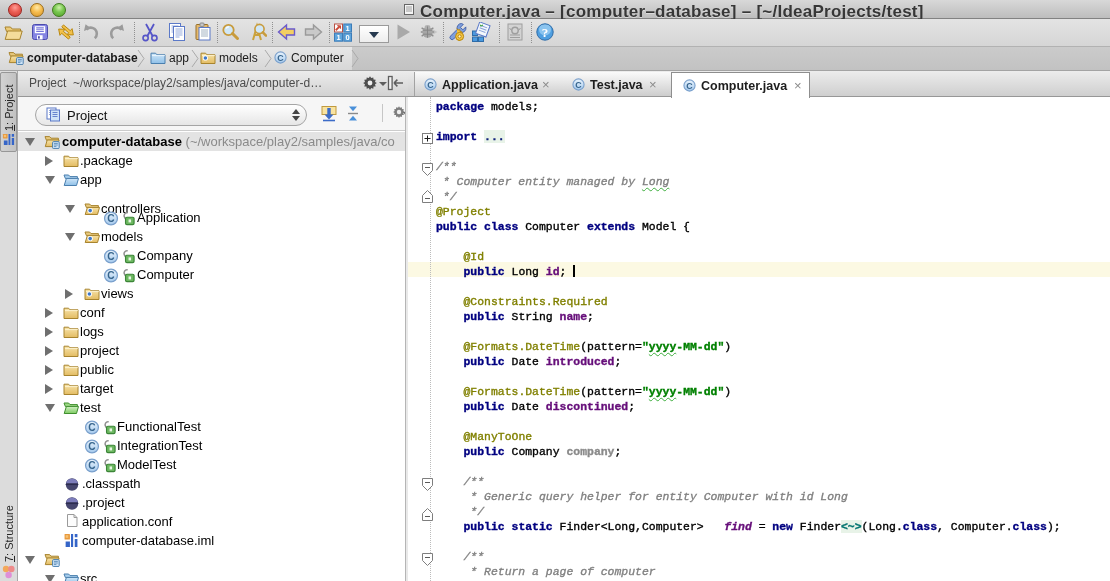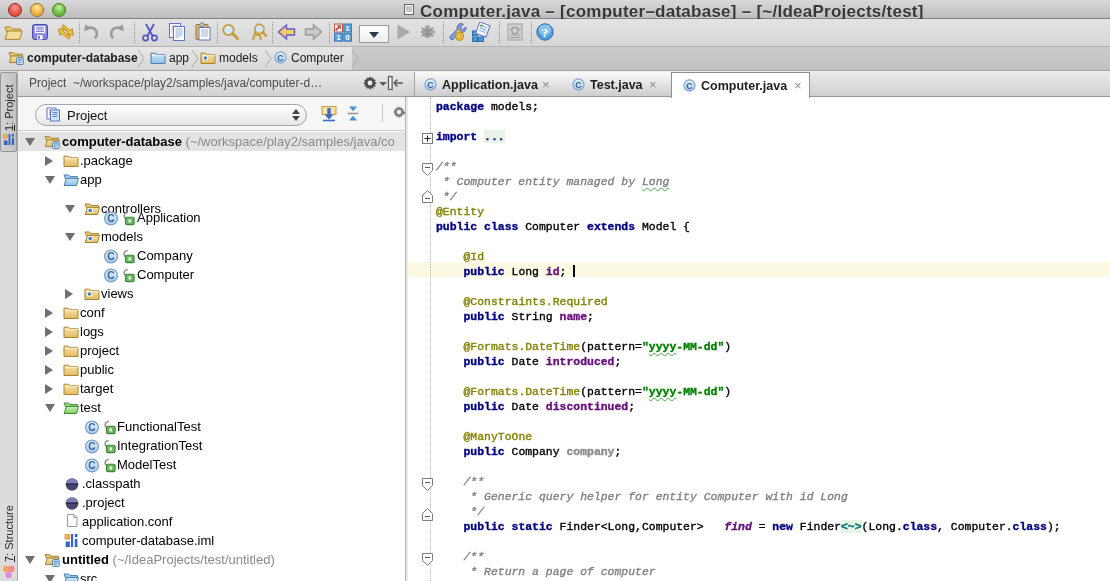--- a/index.html
+++ b/index.html
@@ -560,21 +560,20 @@
         <svg class="ic" style="left:45px;top:2px" width="14" height="14">
           <use href="#s-iml"></use>
         </svg>
         <span class="lbl" style="left:64px">computer-database.iml</span>
       </div>
     <div class="row" style="top:419px">
         <i class="arr e" style="left:7px"></i>
         <svg class="ic" style="left:26px" width="16" height="15">
           <use href="#s-proj"></use>
         </svg>
-        <span class="lbl" style="left:44px"><b>untitled</b> <span class="gray">(~/IdeaProjects/test/untitled)</span></span>
       </div>
     <div class="row" style="top:438px">
         <i class="arr e" style="left:27px"></i>
         <svg class="ic" style="left:45px" width="16" height="15">
           <use href="#s-fob"></use>
         </svg>
         <span class="lbl" style="left:62px">src</span>
       </div>
   </div>
 
@@ -584,21 +583,21 @@
     <div id="hl"></div>
     <div id="gutterline"></div>
     <div id="code">
         <div class="ln"><span class="kw">package</span> models;</div>
         <div class="ln"></div>
         <div class="ln"><span class="kw">import</span> <span class="dots">...</span></div>
         <div class="ln"></div>
         <div class="ln"><span class="cmt">/**</span></div>
         <div class="ln"><span class="cmt"> * Computer entity managed by <span class="wavy">Long</span></span></div>
         <div class="ln"><span class="cmt"> */</span></div>
-        <div class="ln"><span class="ann">@Entity</span></div>
+        <div class="ln"><span class="ann">@Project</span></div>
         <div class="ln"><span class="kw">public class</span> Computer <span class="kw">extends</span> Model {</div>
         <div class="ln"></div>
         <div class="ln">    <span class="ann">@Id</span></div>
         <div class="ln">    <span class="kw">public</span> Long <span class="fld">id</span>; <span id="caret"></span></div>
         <div class="ln"></div>
         <div class="ln">    <span class="ann">@Constraints.Required</span></div>
         <div class="ln">    <span class="kw">public</span> String <span class="fld">name</span>;</div>
         <div class="ln"></div>
         <div class="ln">    <span class="ann">@Formats.DateTime</span>(pattern=<span class="str">"<span class="wavy">yyyy</span>-MM-dd"</span>)</div>
         <div class="ln">    <span class="kw">public</span> Date <span class="fld">introduced</span>;</div>

